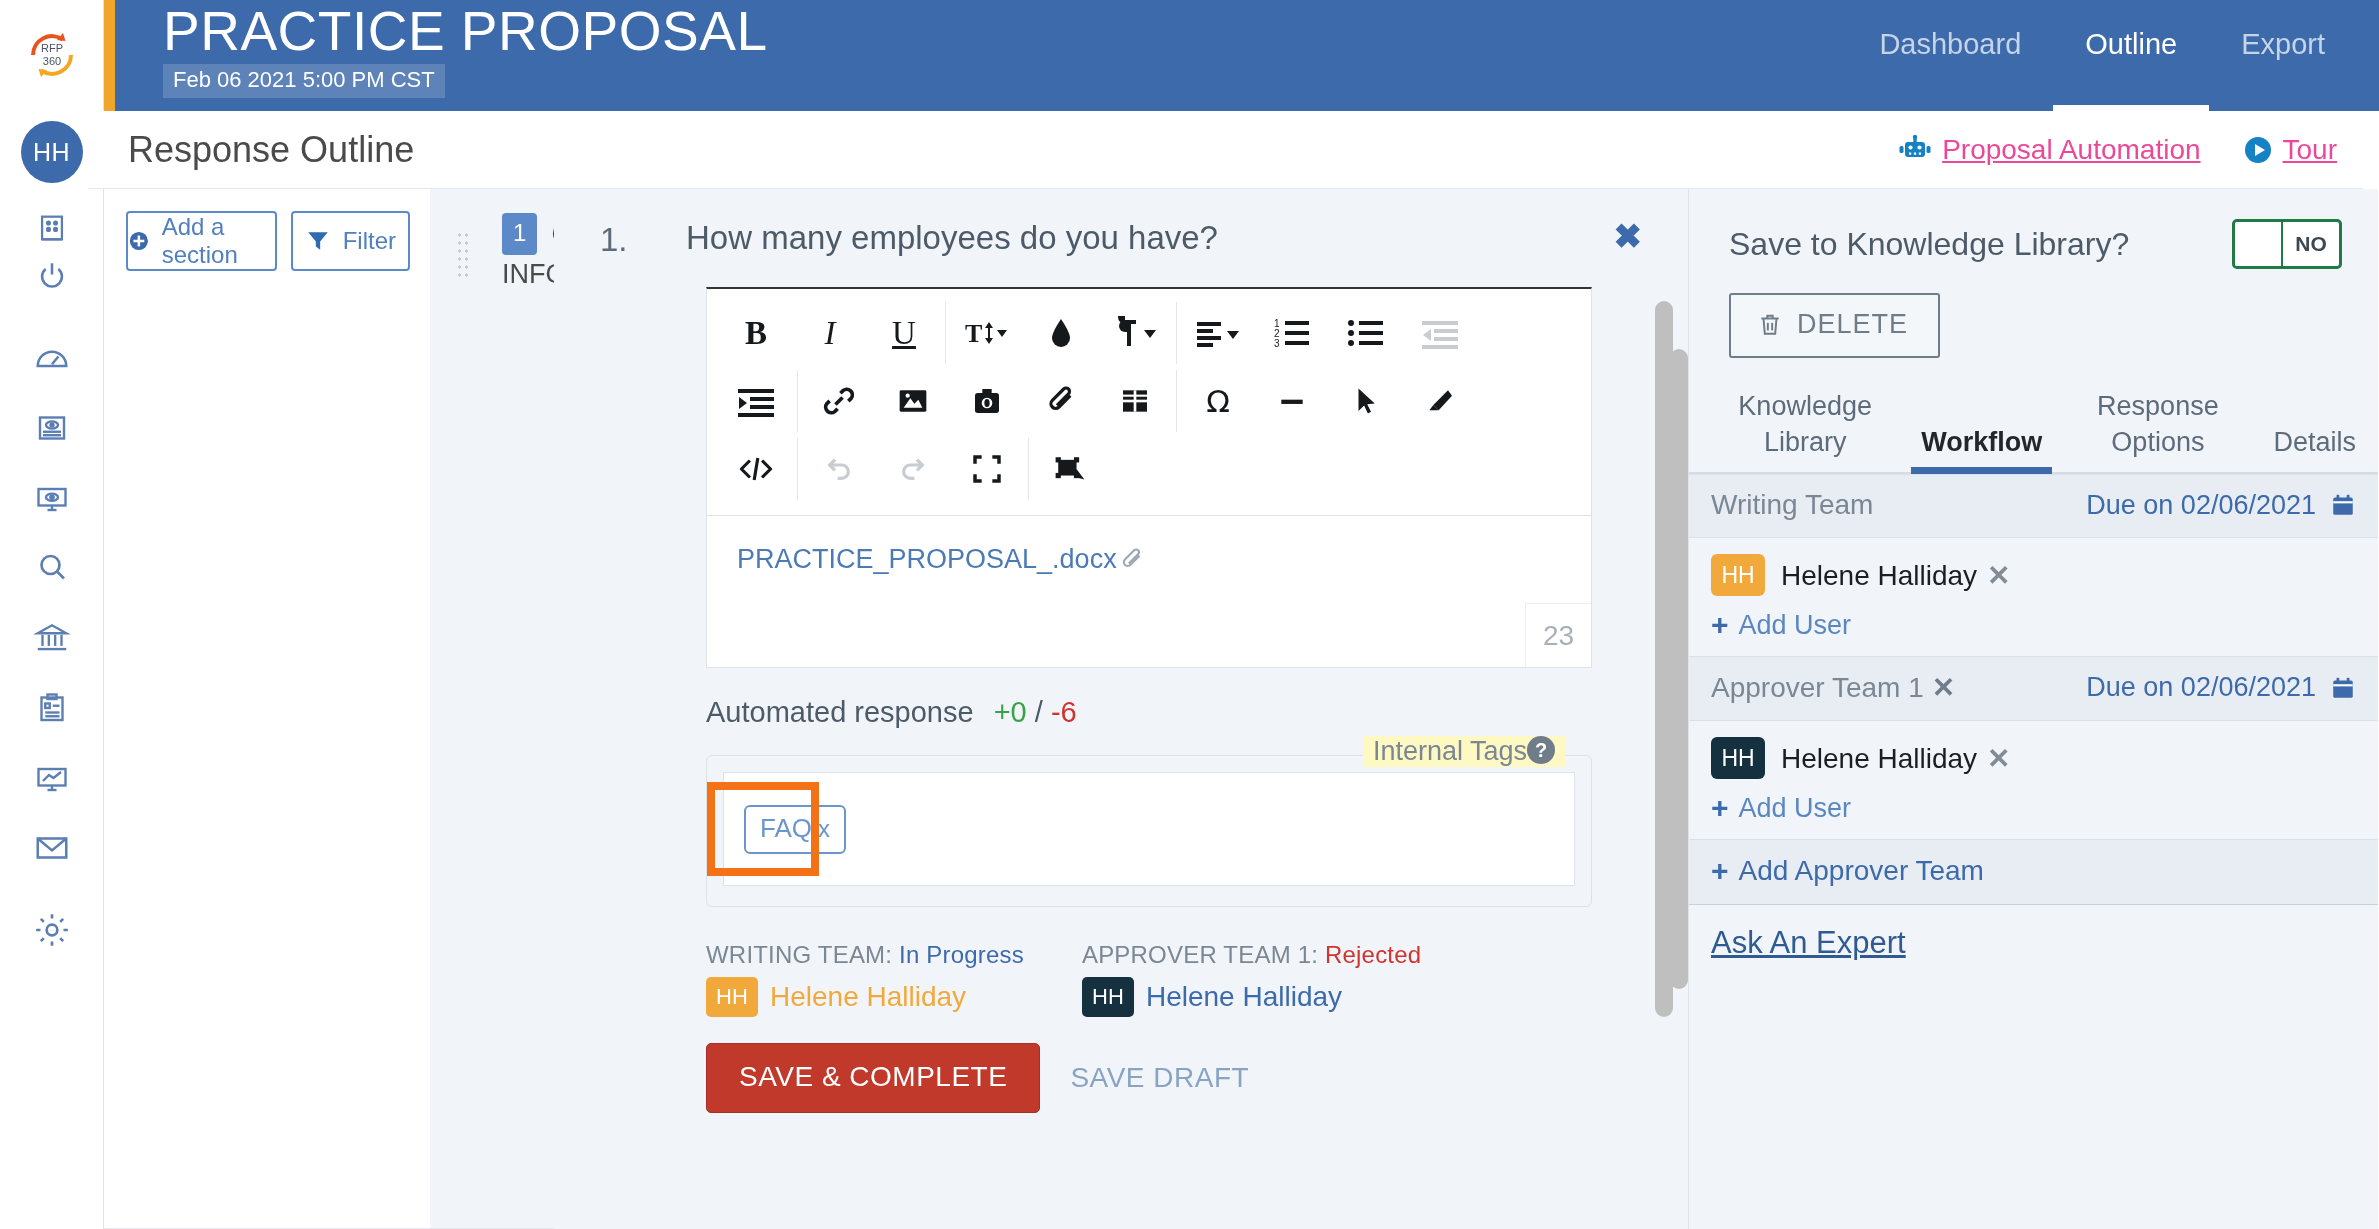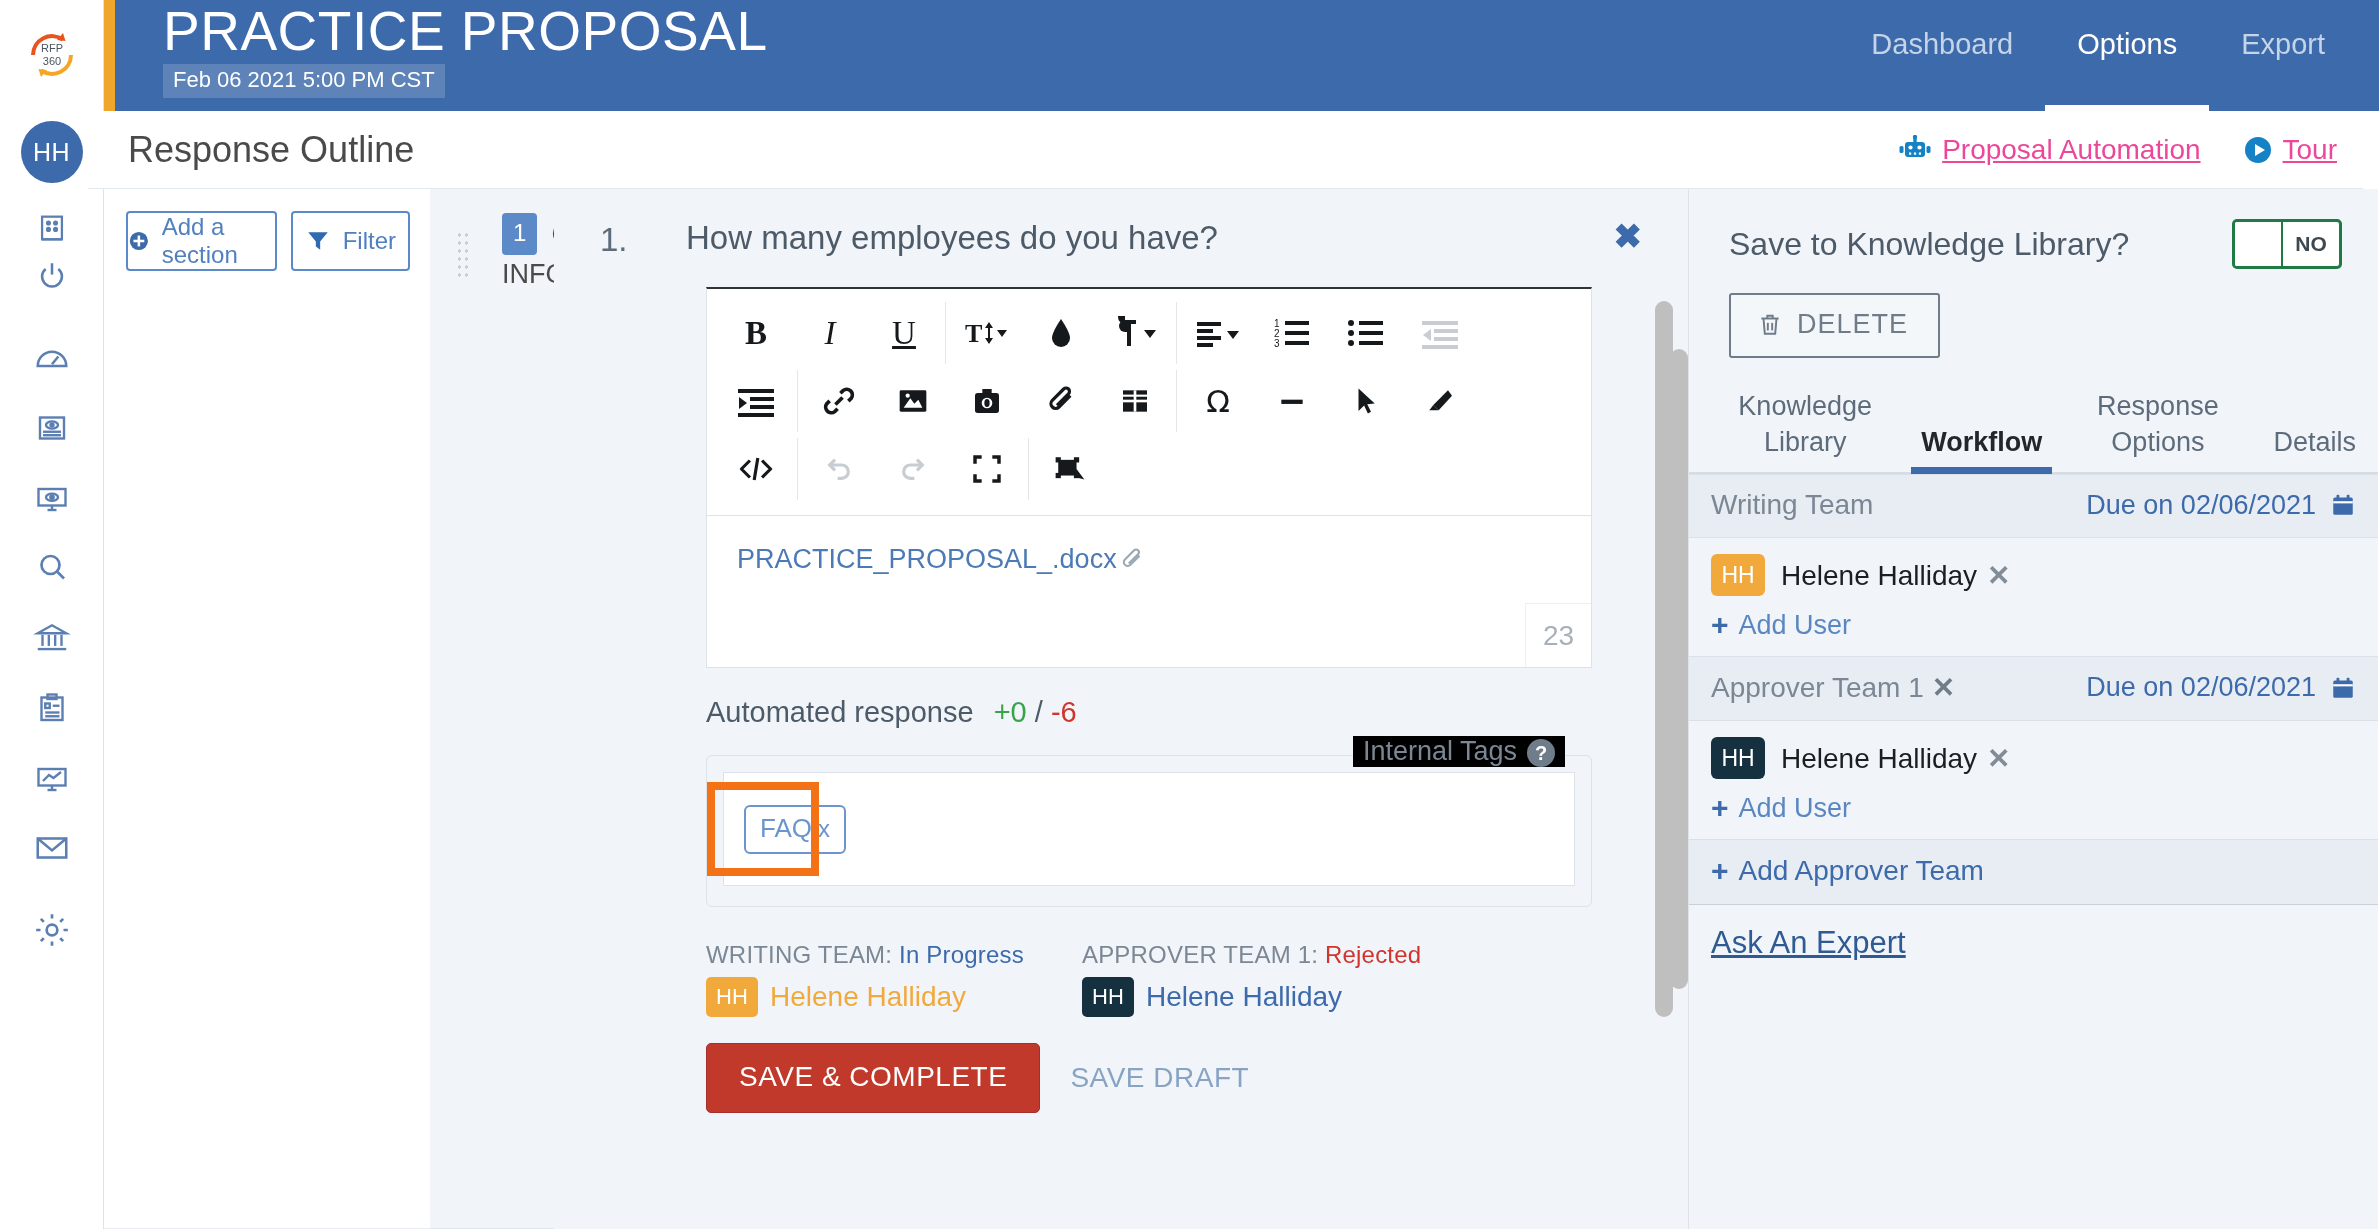--- a/index.html
+++ b/index.html
@@ -156,22 +156,22 @@
   .auto-resp { margin: 28px 0 0 106px; font-size: 29px; color: #4d5a68; font-weight: 300; }
   .auto-pos { color: #3aa34a; margin-left: 12px; }
   .auto-sep { color: #4d5a68; }
   .auto-neg { color: #d0342c; }
 
   .tags-fieldset {
     margin: 26px 0 0 106px; max-width: 886px; position: relative;
     border: 1px solid #dbe2ea; border-radius: 6px; padding: 16px 16px 20px 16px;
   }
   .tags-legend {
-    position: absolute; top: -20px; right: 26px; background: #000000; padding: 0 10px;
-    font-size: 27px; color: #7b8794; font-weight: 300; display: flex; align-items: flex-end; gap: 10px;
+    position: absolute; top: -20px; right: 26px; background: #fef9c3; padding: 0 10px;
+    font-size: 27px; color: #7b8794; font-weight: 300; display: flex; align-items: flex-start; 
   }
   .help-dot {
     width: 28px; height: 28px; border-radius: 50%; background: #6f7c89; color: #fff;
     font-size: 20px; font-weight: 700; display: flex; align-items: center; justify-content: center;
   }
   .tags-input {
     background: #fff; border: 1px solid #dde3ea; height: 114px; display: flex; align-items: center;
     padding-left: 20px;
   }
   .tag-chip {
@@ -385,21 +385,21 @@
     </div>
   </div>
 
   <div class="topbar">
     <div class="title-block">
       <div class="proposal-title">PRACTICE PROPOSAL</div>
       <div class="proposal-date">Feb 06 2021 5:00 PM CST</div>
     </div>
     <div class="topnav">
       <div class="topnav-item">Dashboard</div>
-      <div class="topnav-item active">Options</div>
+      <div class="topnav-item active">Outline</div>
       <div class="topnav-item">Export</div>
     </div>
   </div>
 
   <div class="subbar">
     <div class="page-title">Response Outline</div>
     <div class="subbar-actions">
       <div class="sub-action">
         <svg width="34" height="30" viewBox="0 0 34 30">
           <rect x="7" y="7" width="20" height="15" rx="3" fill="#1582c5"></rect>

